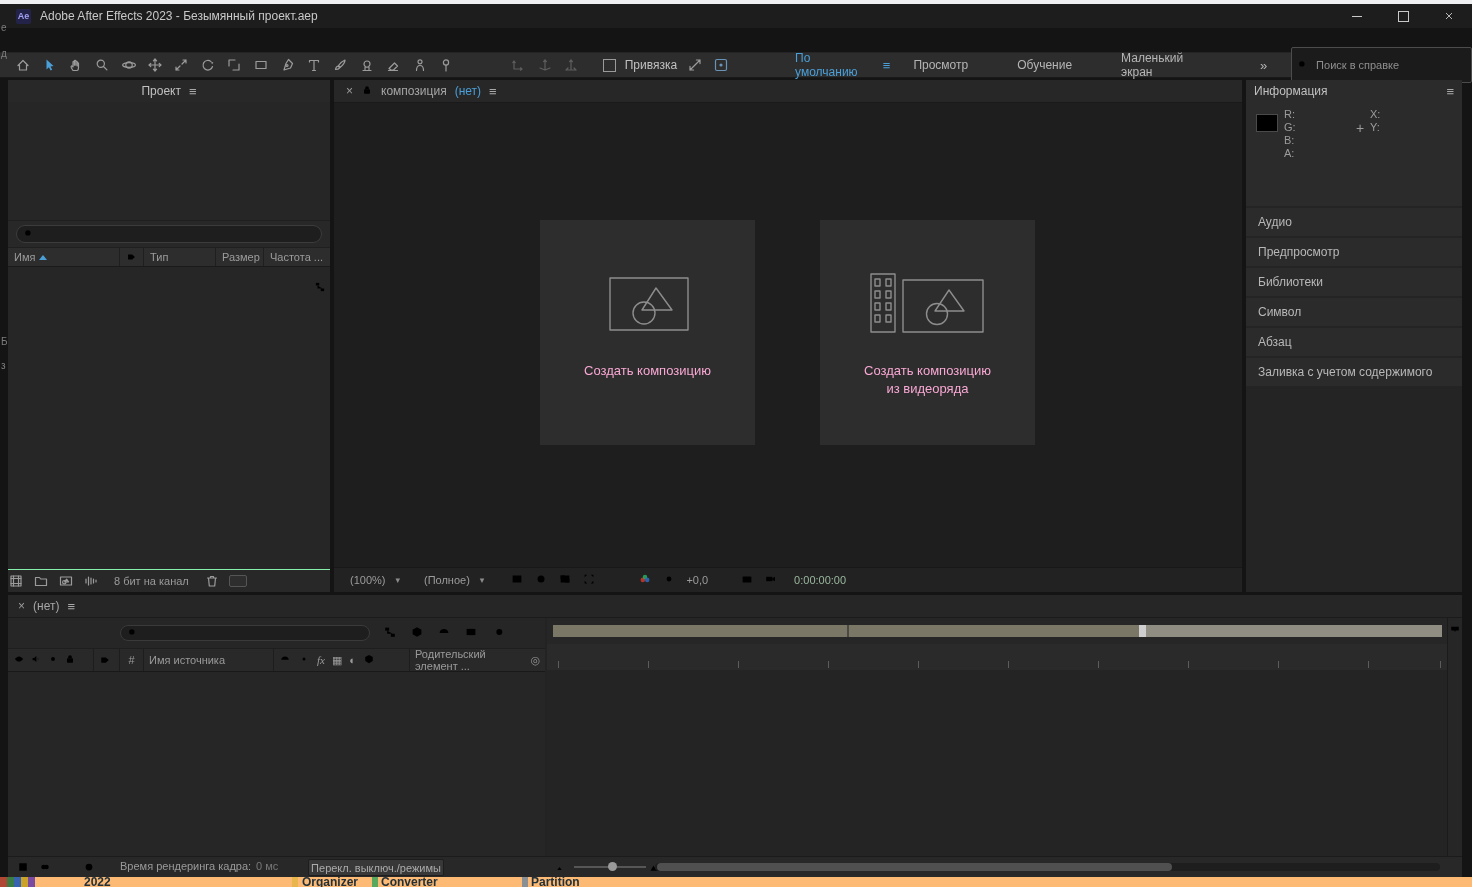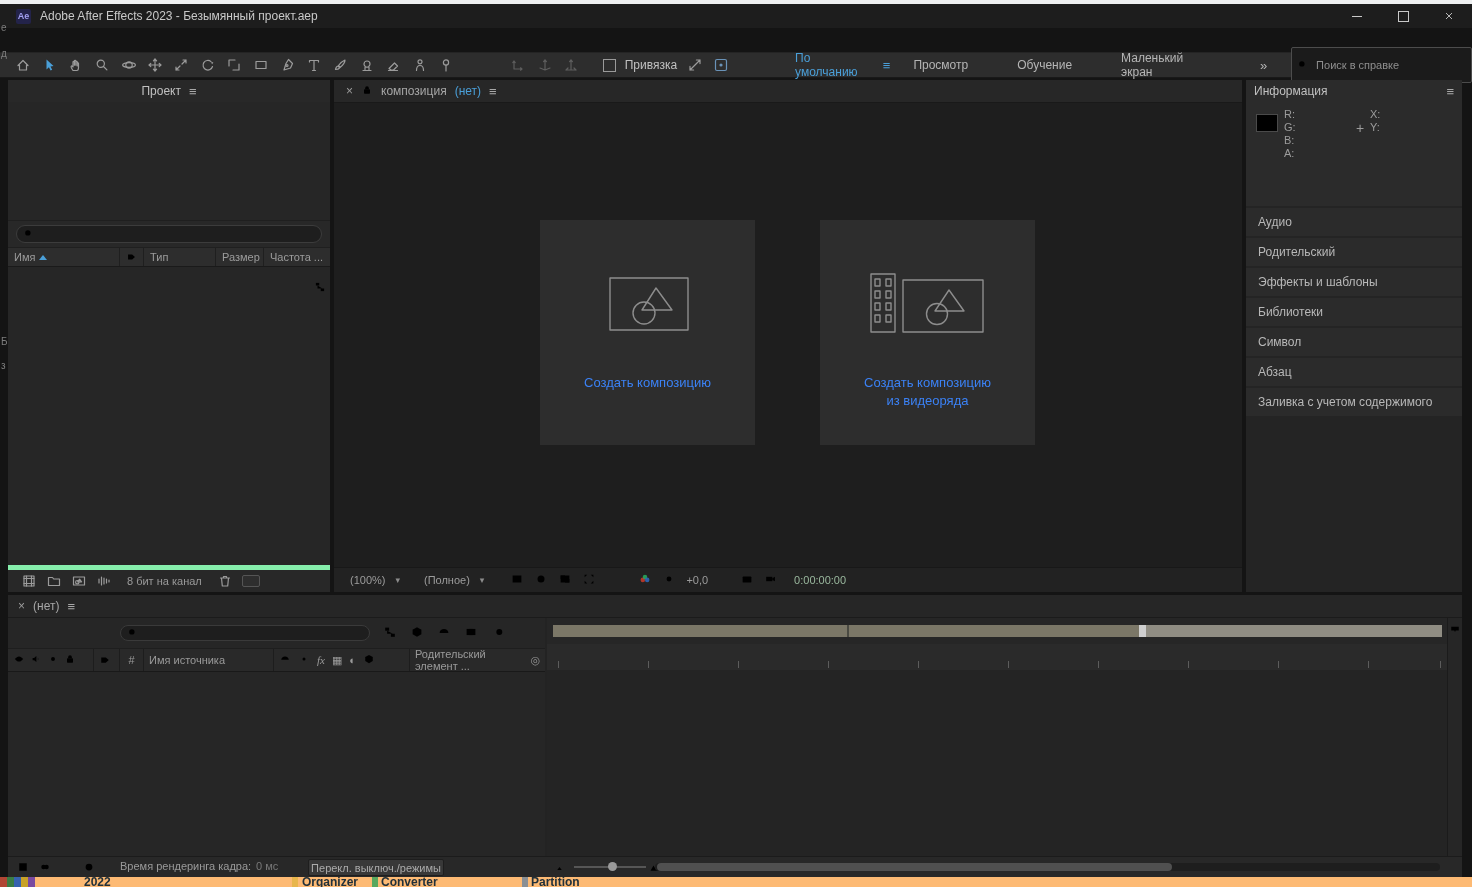--- a/index.html
+++ b/index.html
@@ -45,32 +45,32 @@
   
   .panel-project{left:8px;top:80px;width:322px;height:512px;background:#282828;display:flex;flex-direction:column;}
   .proj-preview{height:118px;background:#262626;border-bottom:1px solid #1f1f1f;}
   .proj-searchrow{height:26px;display:flex;align-items:center;padding:0 8px;}
   .searchbox{flex:1;height:16px;background:#1e1e1e;border:1px solid #3c3c3c;border-radius:9px;display:flex;align-items:center;padding:0 6px;gap:4px;}
   .proj-cols{height:18px;background:#2d2d2d;border-top:1px solid #1f1f1f;border-bottom:1px solid #1a1a1a;
              display:flex;align-items:center;font-size:11px;color:#9c9c9c;}
   .pc{height:100%;display:flex;align-items:center;padding:0 6px;border-right:1px solid #1f1f1f;box-sizing:border-box;gap:4px;}
   .sort-up{width:0;height:0;border-left:4px solid transparent;border-right:4px solid transparent;border-bottom:5px solid #4a9fd8;}
   .proj-list{flex:1;background:#262626;position:relative;}
-  .proj-footer{height:22px;background:#282828;border-top:5px solid #86efac;display:flex;align-items:center;gap:9px;padding:0 13px;}
+  .proj-footer{height:22px;background:#282828;border-top:1px solid #86efac;display:flex;align-items:center;gap:9px;padding:0 0;}
   .bitdepth{color:#9a9a9a;font-size:11px;margin:0 6px;}
   .swatch-mini{width:16px;height:10px;background:#2e2e2e;border:1px solid #555;border-radius:2px;}
   
   .panel-comp{left:334px;top:80px;width:908px;height:512px;background:#1e1e1e;}
   .comp-tabrow{height:22px;background:#272727;display:flex;align-items:center;gap:8px;padding:0 12px;border-bottom:1px solid #191919;}
   .tab-close{color:#9c9c9c;font-size:12px;}
   .tab-name{color:#a6a6a6;}
   .tab-state{color:#4a9fd8;}
   .card{position:absolute;top:140px;width:215px;height:225px;background:#2d2d2d;display:flex;flex-direction:column;align-items:center;cursor:pointer;}
   .card1{left:206px;} .card2{left:486px;}
-  .card .lbl{margin-top:38px;font-size:13px;color:#3b82f6;text-align:center;line-height:18px;}
+  .card .lbl{margin-top:26px;font-size:13px;color:#f9a8d4;text-align:center;line-height:18px;}
   .comp-footer{position:absolute;left:0;bottom:0;right:0;height:24px;background:#222;border-top:1px solid #181818;
                display:flex;align-items:center;gap:10px;padding-left:16px;font-size:11px;color:#9c9c9c;}
   .caret{font-size:9px;color:#8c8c8c;}
   .timecode{color:#9ab89e;margin-left:6px;}
   
   .right-col{left:1246px;top:80px;width:216px;height:512px;background:#242424;}
   .panel-info{background:#2b2b2b;height:126px;}
   .info-content{position:relative;height:104px;font-size:11px;color:#9c9c9c;}
   .info-swatch{position:absolute;left:10px;top:12px;width:20px;height:16px;background:#000;border:1px solid #4a4a4a;}
   .rp-row{height:28px;background:#2b2b2b;margin-top:2px;display:flex;align-items:center;padding-left:12px;
@@ -460,22 +460,21 @@
         <span class="abs" style="left:38px;top:6px">R:</span>
         <span class="abs" style="left:38px;top:19px">G:</span>
         <span class="abs" style="left:38px;top:32px">B:</span>
         <span class="abs" style="left:38px;top:45px">A:</span>
         <span class="abs" style="left:110px;top:18px;font-size:14px">+</span>
         <span class="abs" style="left:124px;top:6px">X:</span>
         <span class="abs" style="left:124px;top:19px">Y:</span>
       </div>
     </div>
     <div class="rp-row">Аудио</div>
-    <div class="rp-row">Родительский</div>
-    <div class="rp-row">Эффекты и шаблоны</div>
+    <div class="rp-row">Предпросмотр</div>
     <div class="rp-row">Библиотеки</div>
     <div class="rp-row">Символ</div>
     <div class="rp-row">Абзац</div>
     <div class="rp-row">Заливка с учетом содержимого</div>
   </div>
 
   <div class="abs panel-tl">
     <div class="tl-tabrow">
       <span class="tab-close">×</span>
       <span class="tab-name">(нет)</span>

